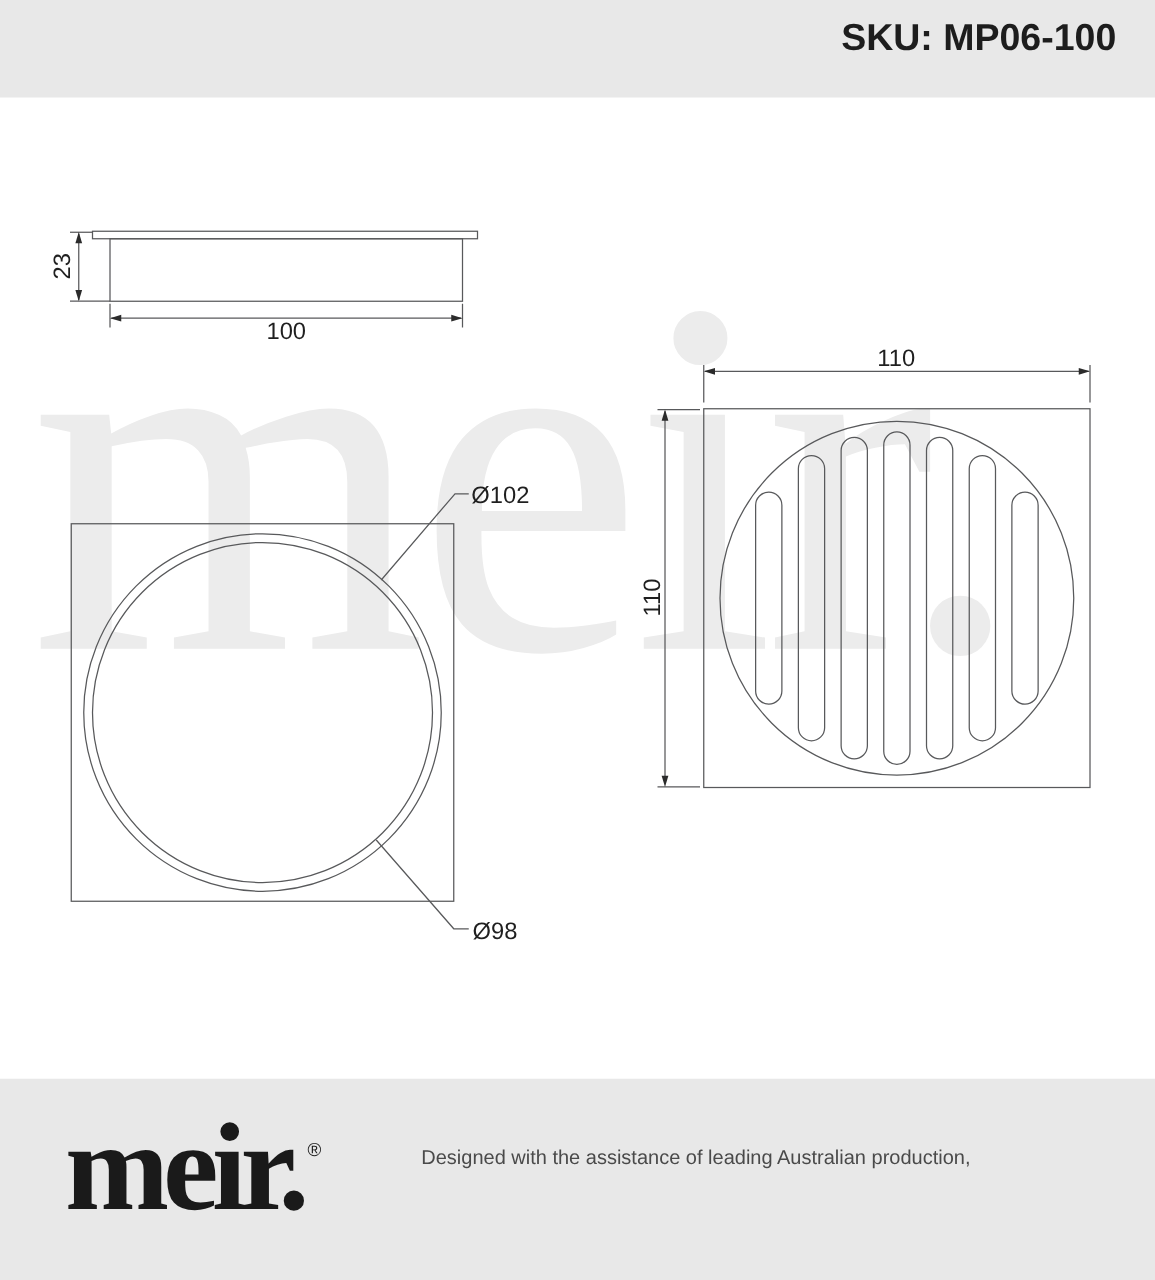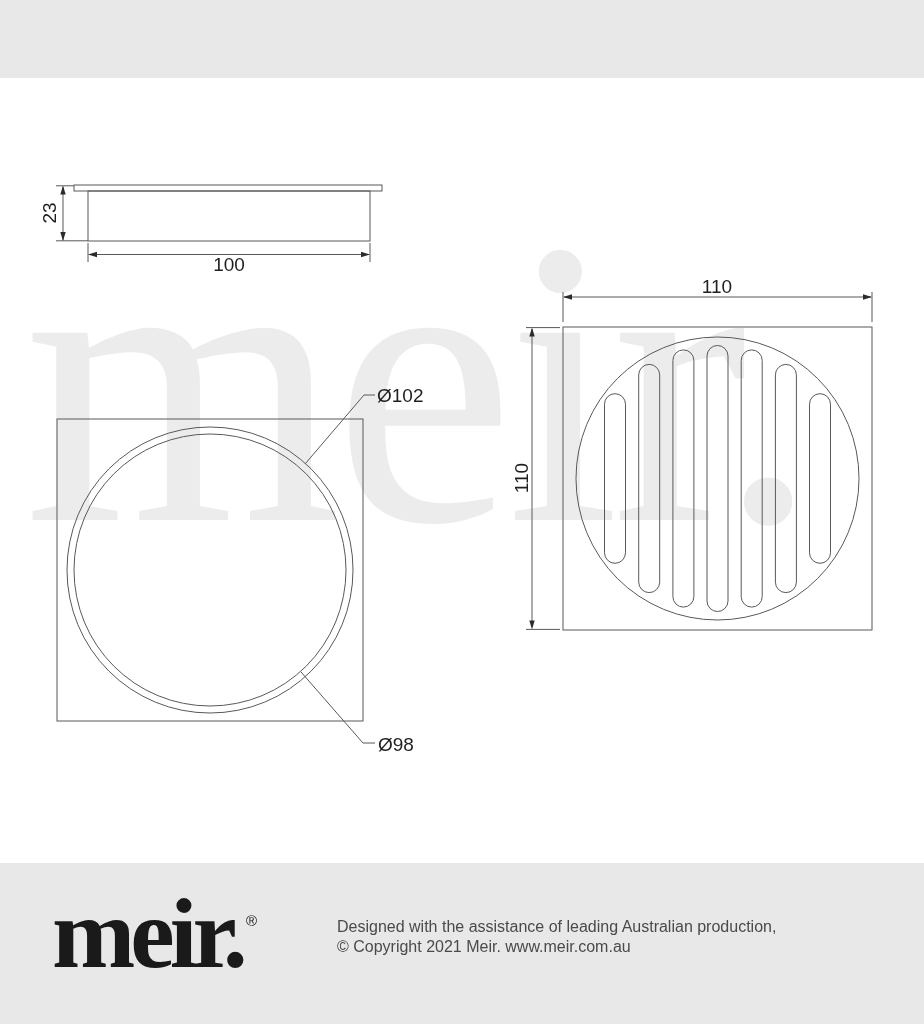--- a/index.html
+++ b/index.html
@@ -34,20 +34,21 @@
     font-size:100px;line-height:100px;font-weight:bold;color:#1a1a1a;letter-spacing:-5px;}
   #regmark{position:absolute;left:246px;top:912px;font-size:15px;color:#1a1a1a;}
   #footer-text{position:absolute;left:337px;top:917px;font-size:16px;line-height:20px;color:#4a4a4a;}
 </style>
 </head>
 <body>
 
 <div id="sheet">
 
   <div id="header-band" class="band"></div>
+  <div id="sku">SKU: MP06-100</div>
 
   <div id="watermark">meir.</div>
 
 
   <svg id="drawing-svg" width="924" height="1024" viewBox="0 0 924 1024">
 
     <g>
 
       <rect class="ln" x="74" y="185" width="308" height="6"></rect>
 
@@ -106,16 +107,15 @@
       <polygon class="arrow" points="532,629.5 529.3,620.5 534.7,620.5"></polygon>
       <text class="dimtext" x="523" y="478" text-anchor="middle" dominant-baseline="middle" transform="rotate(-90 523 478)">110</text>
     </g>
   </svg>
 
   <div id="footer-band" class="band"></div>
   <div id="logo">meir.</div>
   <div id="regmark">®</div>
   <div id="footer-text">
     <div>Designed with the assistance of leading Australian production,</div>
-    <div>© Copyright 2021 Meir. www.meir.com.au</div>
   </div>
 
 </div>
 
 </body></html>

